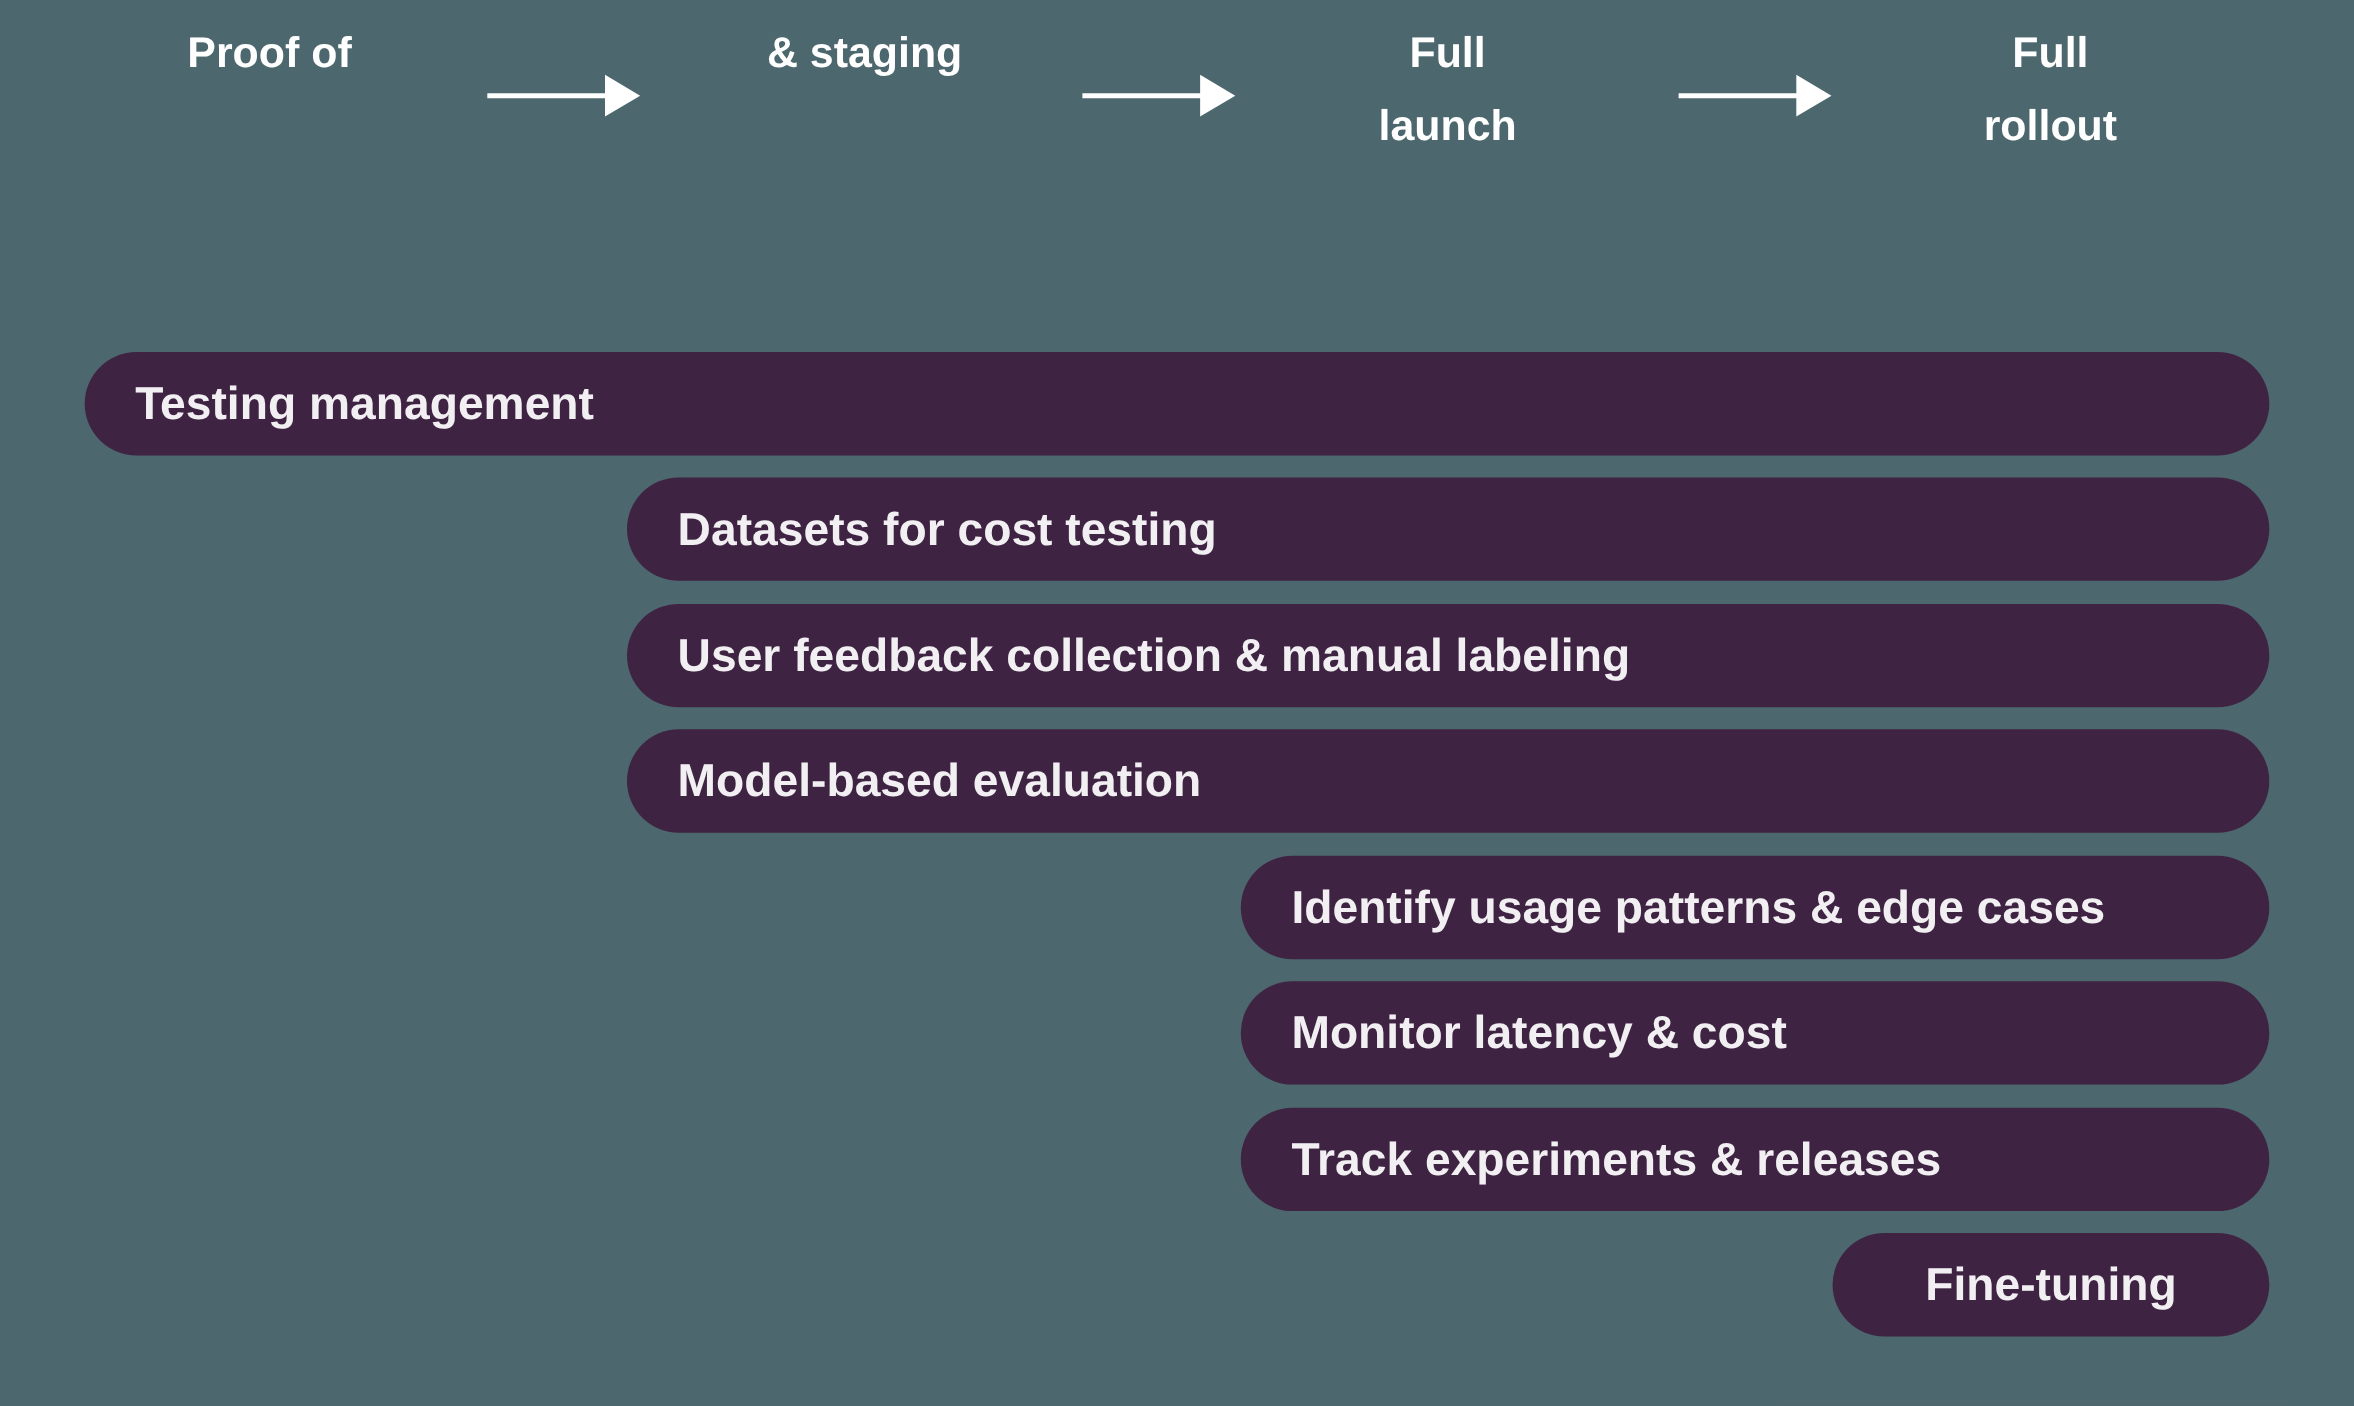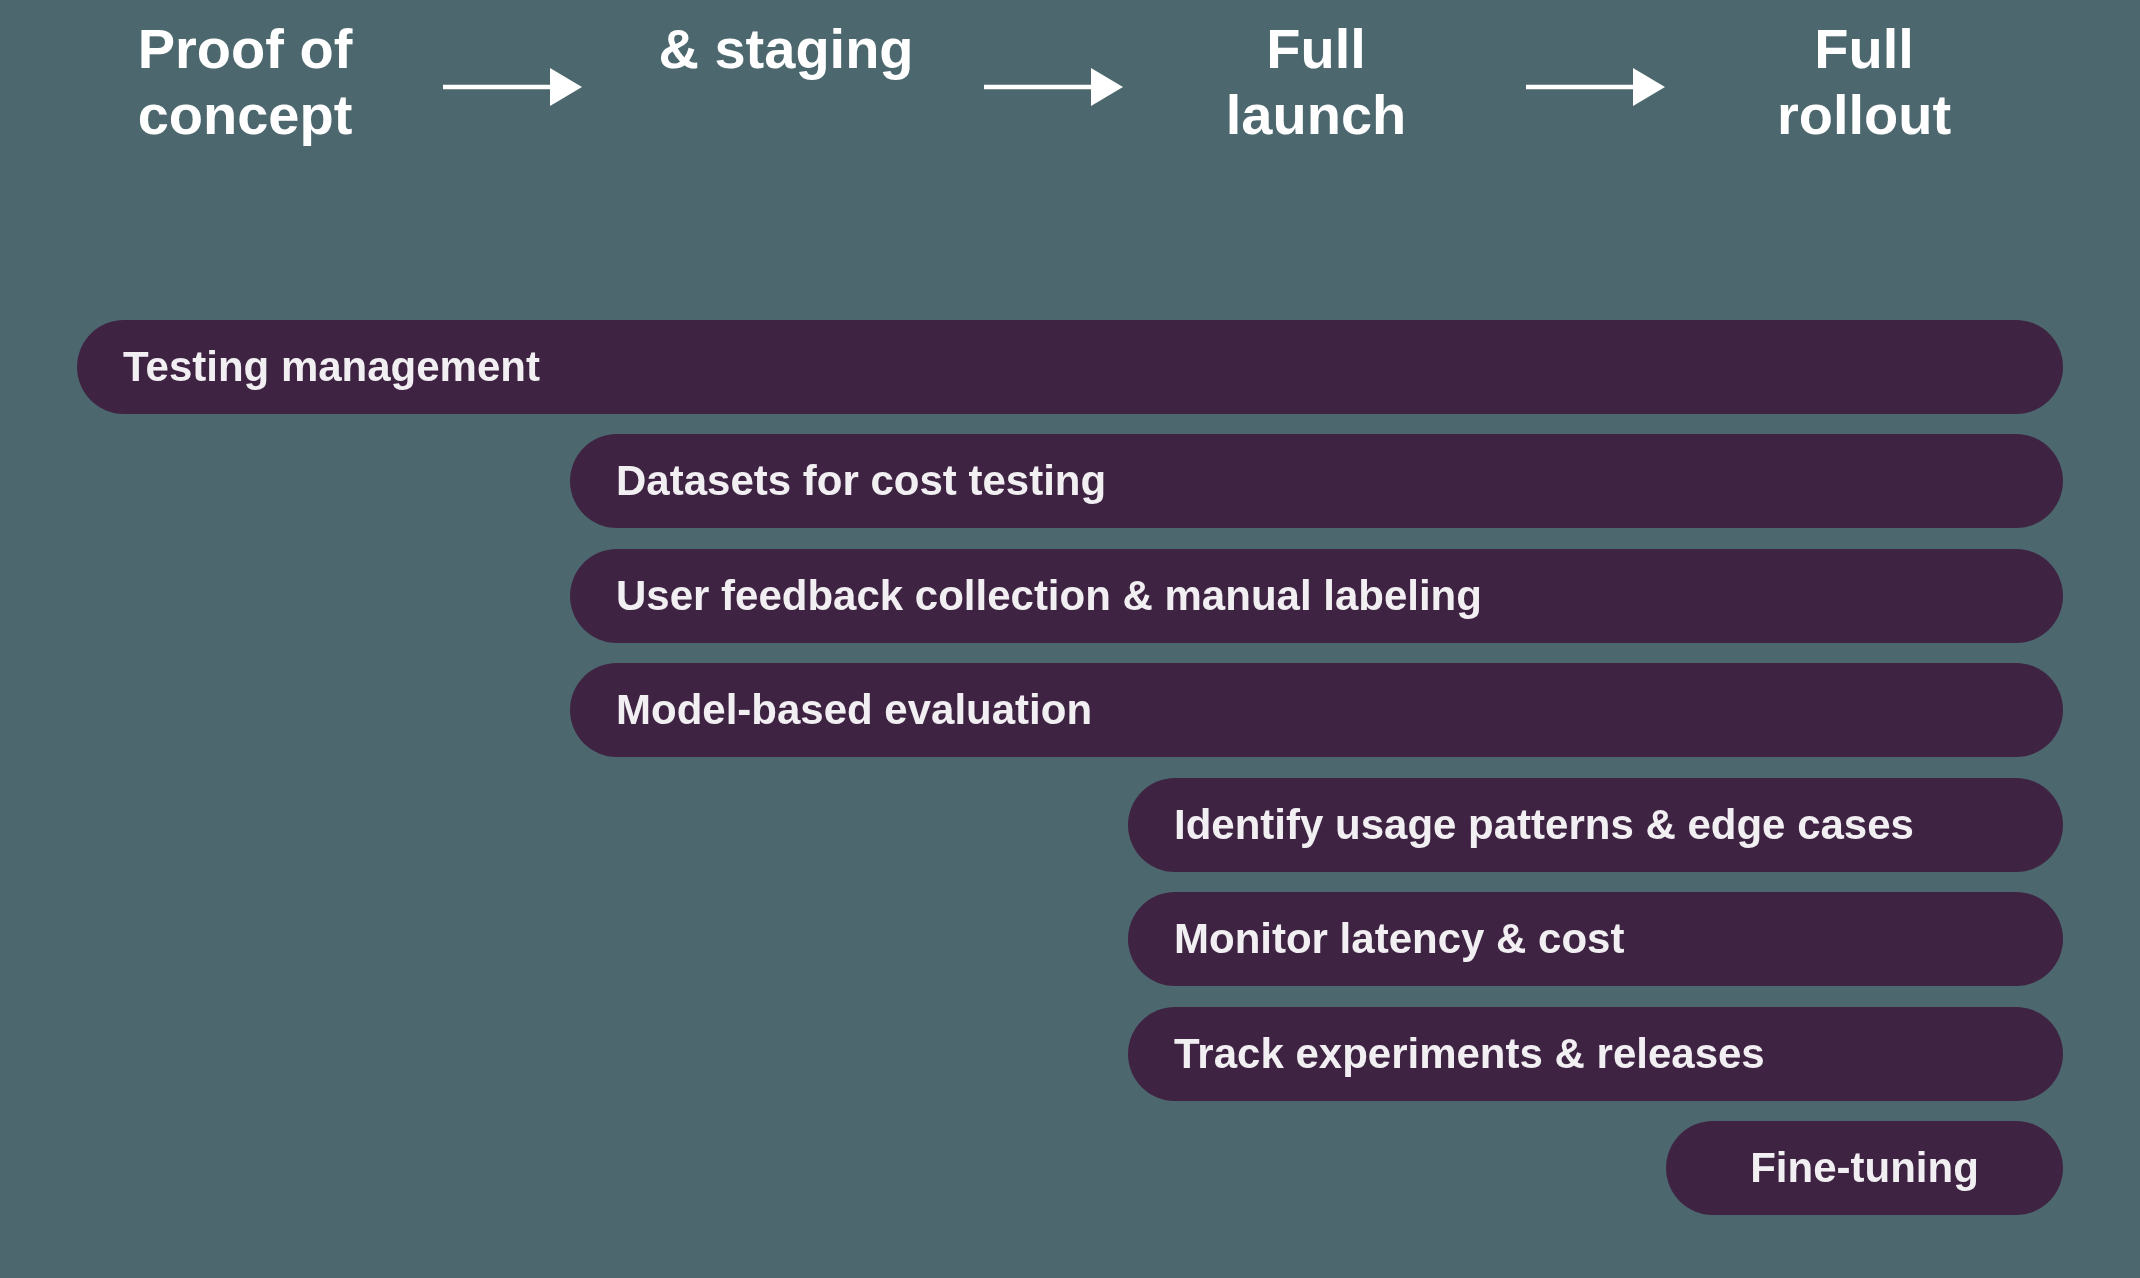--- a/index.html
+++ b/index.html
@@ -15,21 +15,21 @@
     font-family: "Liberation Sans", sans-serif;
     overflow: hidden;
   }
 
   
   .stage {
     position: absolute;
     top: 16px;
     transform: translateX(-50%);
     color: var(--header-text, #ffffff);
-    font-size: 56px;
+    font-size: 39px;
     line-height: 66px;
     font-weight: 700;
     text-align: center;
     white-space: nowrap;
   }
   .stage-1 { left: 245px; }
   .stage-2 { left: 786px; }
   .stage-3 { left: 1316px; }
   .stage-4 { left: 1864px; }
 
@@ -79,21 +79,20 @@
   .col-3 { left: 1128px; width: 935px;  }
   .col-4 { left: 1666px; width: 397px;  }
 </style>
 </head>
 <body>
 
 <div class="canvas">
 
   <div class="stage stage-1">
     <div>Proof of</div>
-    <div>concept</div>
   </div>
   <div class="stage stage-2">
     <div>&amp; staging</div>
   </div>
   <div class="stage stage-3">
     <div>Full</div>
     <div>launch</div>
   </div>
   <div class="stage stage-4">
     <div>Full</div>

